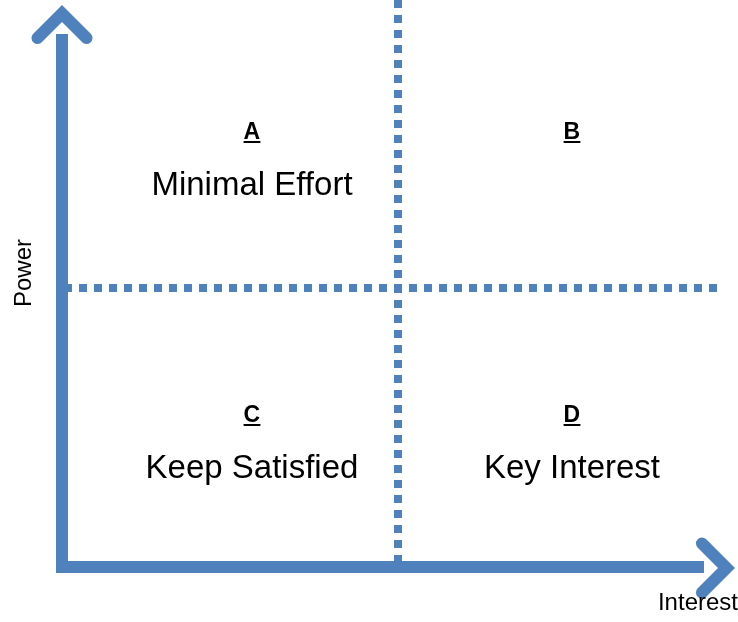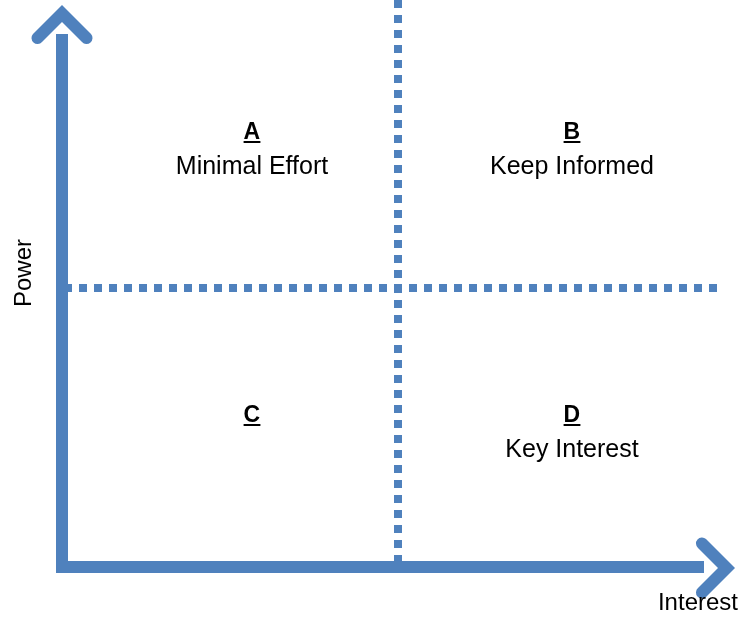--- a/index.html
+++ b/index.html
@@ -82,23 +82,23 @@
   }
   .quadrant .q-letter {
     display: block;
     font-size: 23px;
     font-weight: bold;
     text-decoration: underline;
     letter-spacing: 0.2px;
   }
   .quadrant .q-title {
     display: block;
-    font-size: 25px;
+    font-size: 33px;
     font-weight: normal;
-    margin-top: 6px;
+    margin-top: 20px;
   }
 
   .quadrant-a { left: 122px; top: 118px; }
   .quadrant-b { left: 442px; top: 118px; }
   .quadrant-c { left: 122px; top: 401px; }
   .quadrant-d { left: 442px; top: 401px; }
 
   
   .axis-title-y {
     position: absolute;
@@ -142,25 +142,25 @@
   <div class="divider-vertical"></div>
   <div class="divider-horizontal"></div>
 
   <div class="quadrant quadrant-a">
     <span class="q-letter">A</span>
     <span class="q-title">Minimal Effort</span>
   </div>
 
   <div class="quadrant quadrant-b">
     <span class="q-letter">B</span>
-    <span class="q-title">Keep Informed</span>
   </div>
 
   <div class="quadrant quadrant-c">
     <span class="q-letter">C</span>
+    <span class="q-title">Keep Satisfied</span>
   </div>
 
   <div class="quadrant quadrant-d">
     <span class="q-letter">D</span>
     <span class="q-title">Key Interest</span>
   </div>
 
   <div class="axis-title-y">Power</div>
   <div class="axis-title-x">Interest</div>
 

